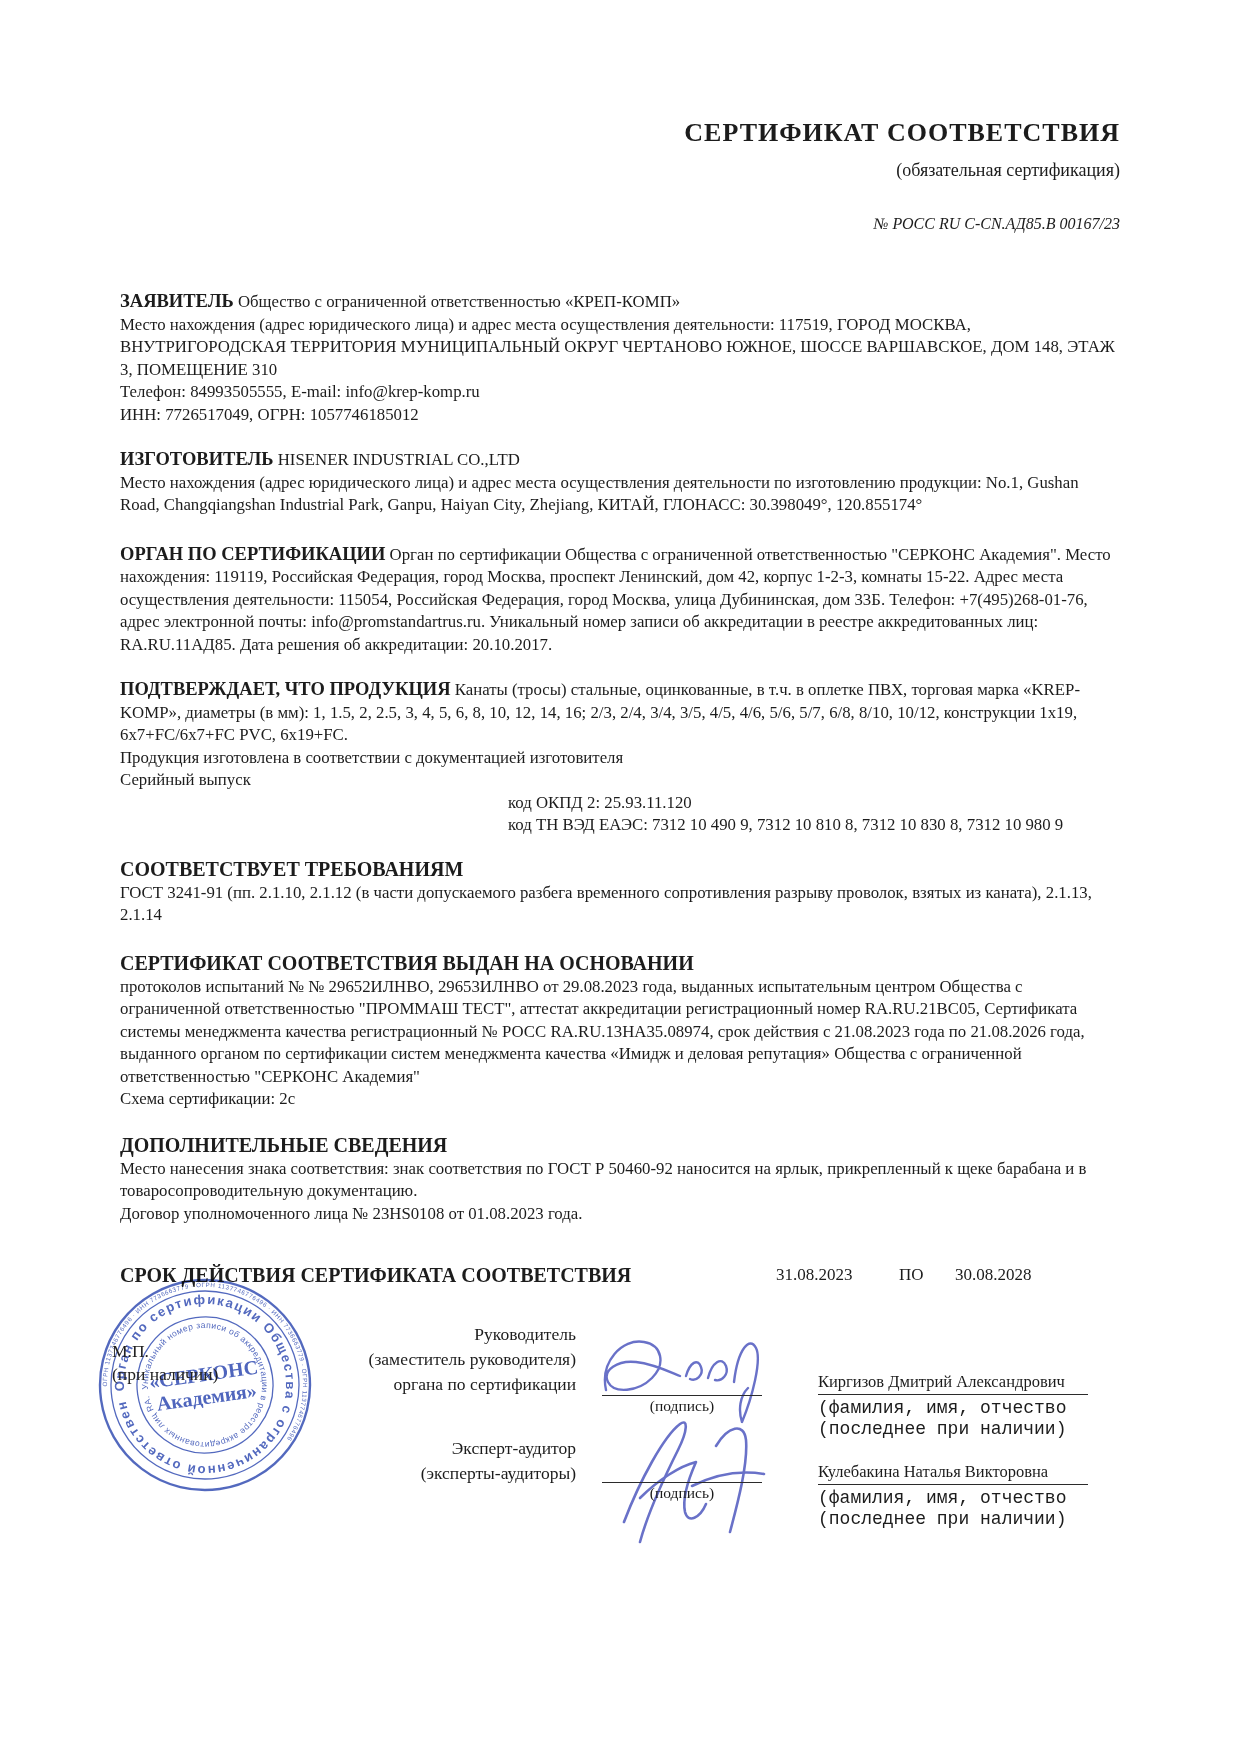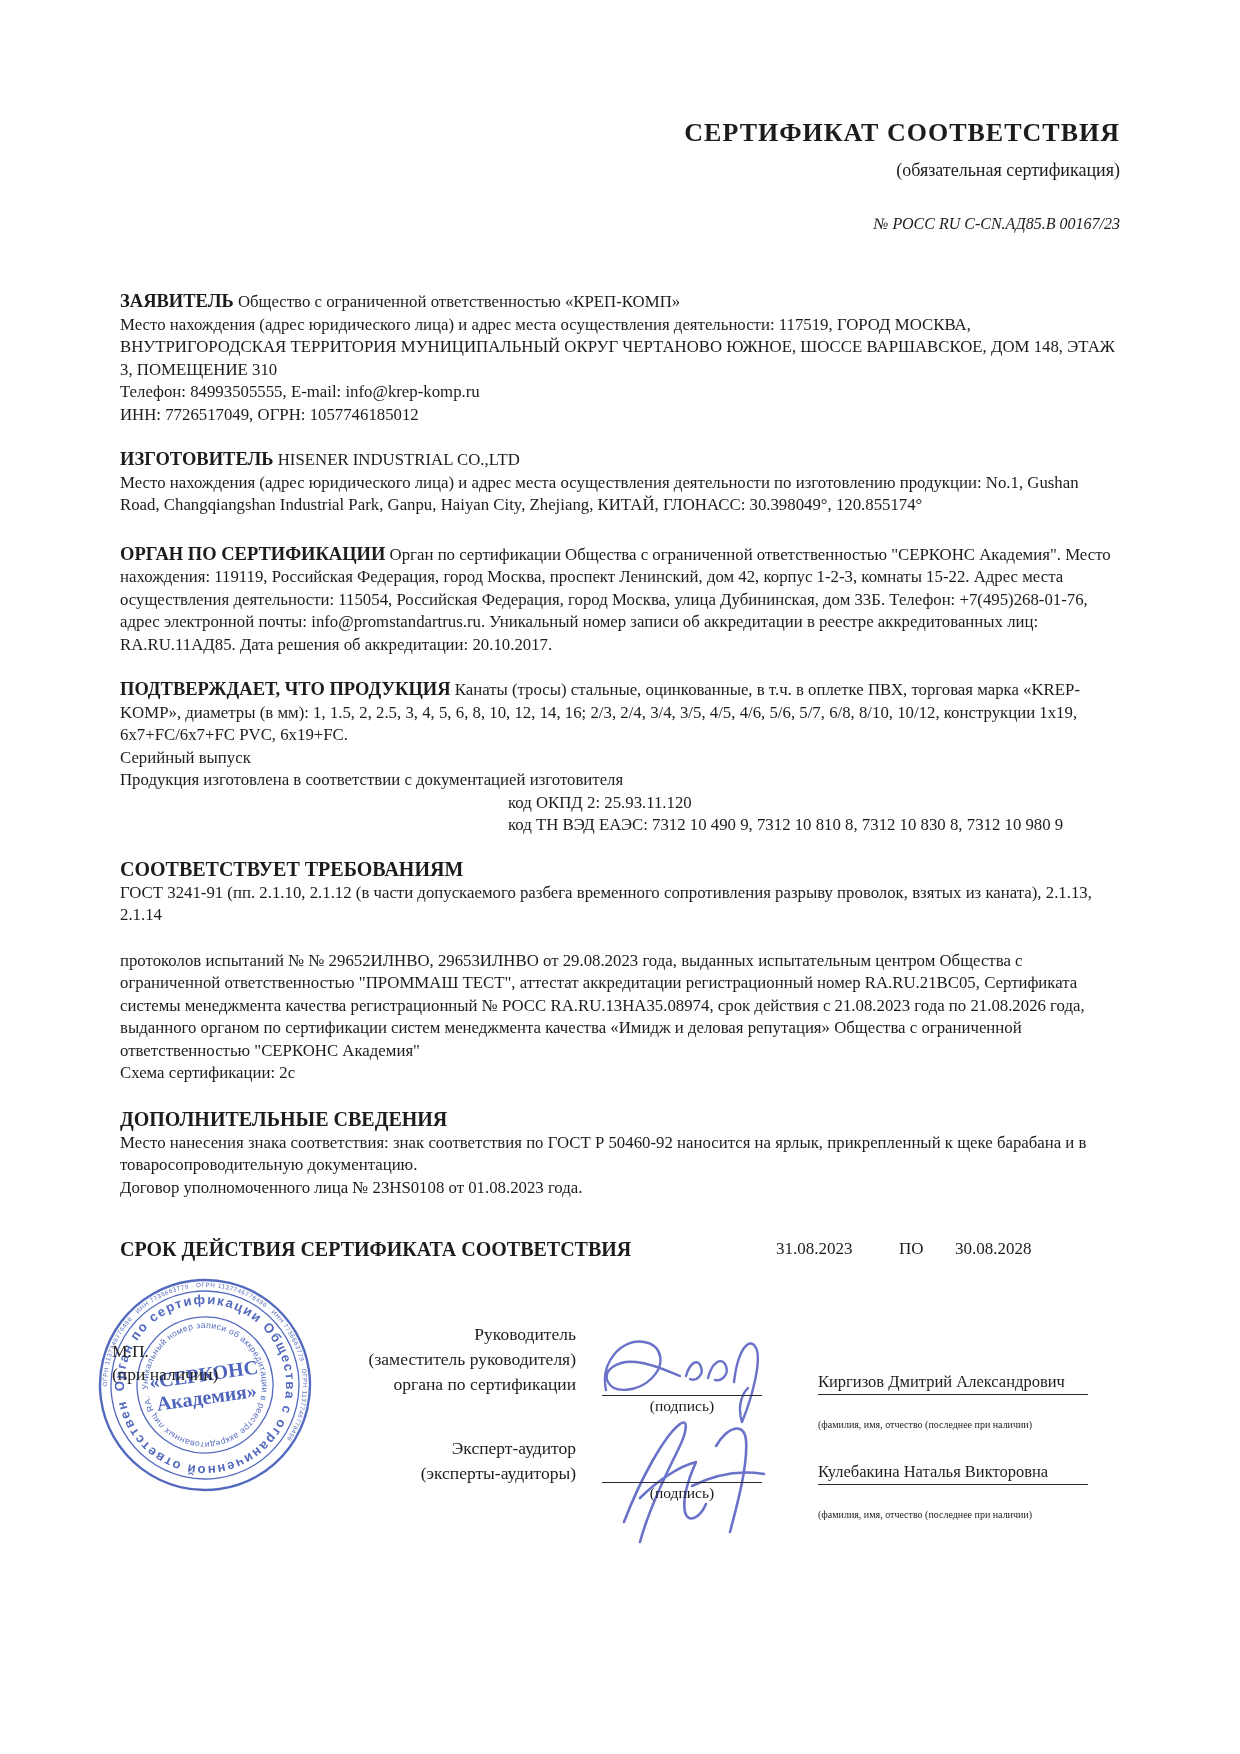--- a/index.html
+++ b/index.html
@@ -38,21 +38,21 @@
   .role-block{width:260px;text-align:right;font-size:17.5px;line-height:25px;z-index:2;}
   .role-head{left:316px;top:1322px;}
   .role-expert{left:316px;top:1436px;}
   .sig-line{width:160px;border-top:1.5px solid #2b2b2b;text-align:center;font-size:15.5px;line-height:20px;z-index:4;}
   .sig-line-1{left:602px;top:1395px;}
   .sig-line-2{left:602px;top:1482px;}
   .name-block{width:270px;z-index:2;}
   .name-1{left:818px;top:1370px;}
   .name-2{left:818px;top:1460px;}
   .name-line{font-size:16.5px;line-height:23px;border-bottom:1.5px solid #2b2b2b;padding-bottom:1px;}
-  .fio-note{font-size:10px;line-height:21px;margin-top:19px;}
+  .fio-note{font-size:18px;line-height:21px;margin-top:3px;font-family:Liberation Mono, monospace;}
   .ink{z-index:3;pointer-events:none;}
   .ink-1{left:578px;top:1312px;}
   .ink-2{left:588px;top:1402px;}
 </style>
 </head>
 <body>
 
 <div class="page">
 
   <p class="doc-title center-shift">СЕРТИФИКАТ СООТВЕТСТВИЯ</p>
@@ -74,35 +74,36 @@
   </div>
 
   <div class="sec sec-organ">
     <p><span class="hdr-inline">ОРГАН ПО СЕРТИФИКАЦИИ</span>
        <span>Орган по сертификации Общества с ограниченной ответственностью "СЕРКОНС Академия". Место нахождения: 119119, Российская Федерация, город Москва, проспект Ленинский, дом 42, корпус 1-2-3, комнаты 15-22. Адрес места осуществления деятельности: 115054, Российская Федерация, город Москва, улица Дубининская, дом 33Б. Телефон: +7(495)268-01-76, адрес электронной почты: info@promstandartrus.ru. Уникальный номер записи об аккредитации в реестре аккредитованных лиц: RA.RU.11АД85. Дата решения об аккредитации: 20.10.2017.</span></p>
   </div>
 
   <div class="sec">
     <p><span class="hdr-inline">ПОДТВЕРЖДАЕТ, ЧТО ПРОДУКЦИЯ</span>
        <span>Канаты (тросы) стальные, оцинкованные, в т.ч. в оплетке ПВХ, торговая марка «KREP-KOMP», диаметры (в мм): 1, 1.5, 2, 2.5, 3, 4, 5, 6, 8, 10, 12, 14, 16; 2/3, 2/4, 3/4, 3/5, 4/5, 4/6, 5/6, 5/7, 6/8, 8/10, 10/12, конструкции 1x19, 6x7+FC/6x7+FC PVC, 6x19+FC.</span></p>
+    <p>Продукция изготовлена в соответствии с документацией изготовителя</p>
     <p>Серийный выпуск</p>
-    <p>Продукция изготовлена в соответствии с документацией изготовителя</p>
   </div>
 
   <div class="codes">
     <p>код ОКПД 2: 25.93.11.120</p>
     <p>код ТН ВЭД ЕАЭС: 7312 10 490 9, 7312 10 810 8, 7312 10 830 8, 7312 10 980 9</p>
   </div>
 
   <div class="m19">
     <p class="hdr-block">СООТВЕТСТВУЕТ ТРЕБОВАНИЯМ</p>
     <p>ГОСТ 3241-91 (пп. 2.1.10, 2.1.12 (в части допускаемого разбега временного сопротивления разрыву проволок, взятых из каната), 2.1.13, 2.1.14</p>
   </div>
 
   <div class="m23">
+    <p class="hdr-block">СЕРТИФИКАТ СООТВЕТСТВИЯ ВЫДАН НА ОСНОВАНИИ</p>
     <p>протоколов испытаний № № 29652ИЛНВО, 29653ИЛНВО от 29.08.2023 года, выданных испытательным центром Общества с ограниченной ответственностью "ПРОММАШ ТЕСТ", аттестат аккредитации регистрационный номер RA.RU.21ВС05, Сертификата системы менеджмента качества регистрационный № РОСС RA.RU.13НА35.08974, срок действия с 21.08.2023 года по 21.08.2026 года, выданного органом по сертификации систем менеджмента качества «Имидж и деловая репутация» Общества с ограниченной ответственностью "СЕРКОНС Академия"</p>
     <p>Схема сертификации: 2с</p>
   </div>
 
   <div class="m21">
     <p class="hdr-block">ДОПОЛНИТЕЛЬНЫЕ СВЕДЕНИЯ</p>
     <p>Место нанесения знака соответствия: знак соответствия по ГОСТ Р 50460-92 наносится на ярлык, прикрепленный к щеке барабана и в товаросопроводительную документацию.</p>
     <p>Договор уполномоченного лица № 23HS0108 от 01.08.2023 года.</p>
   </div>
 

